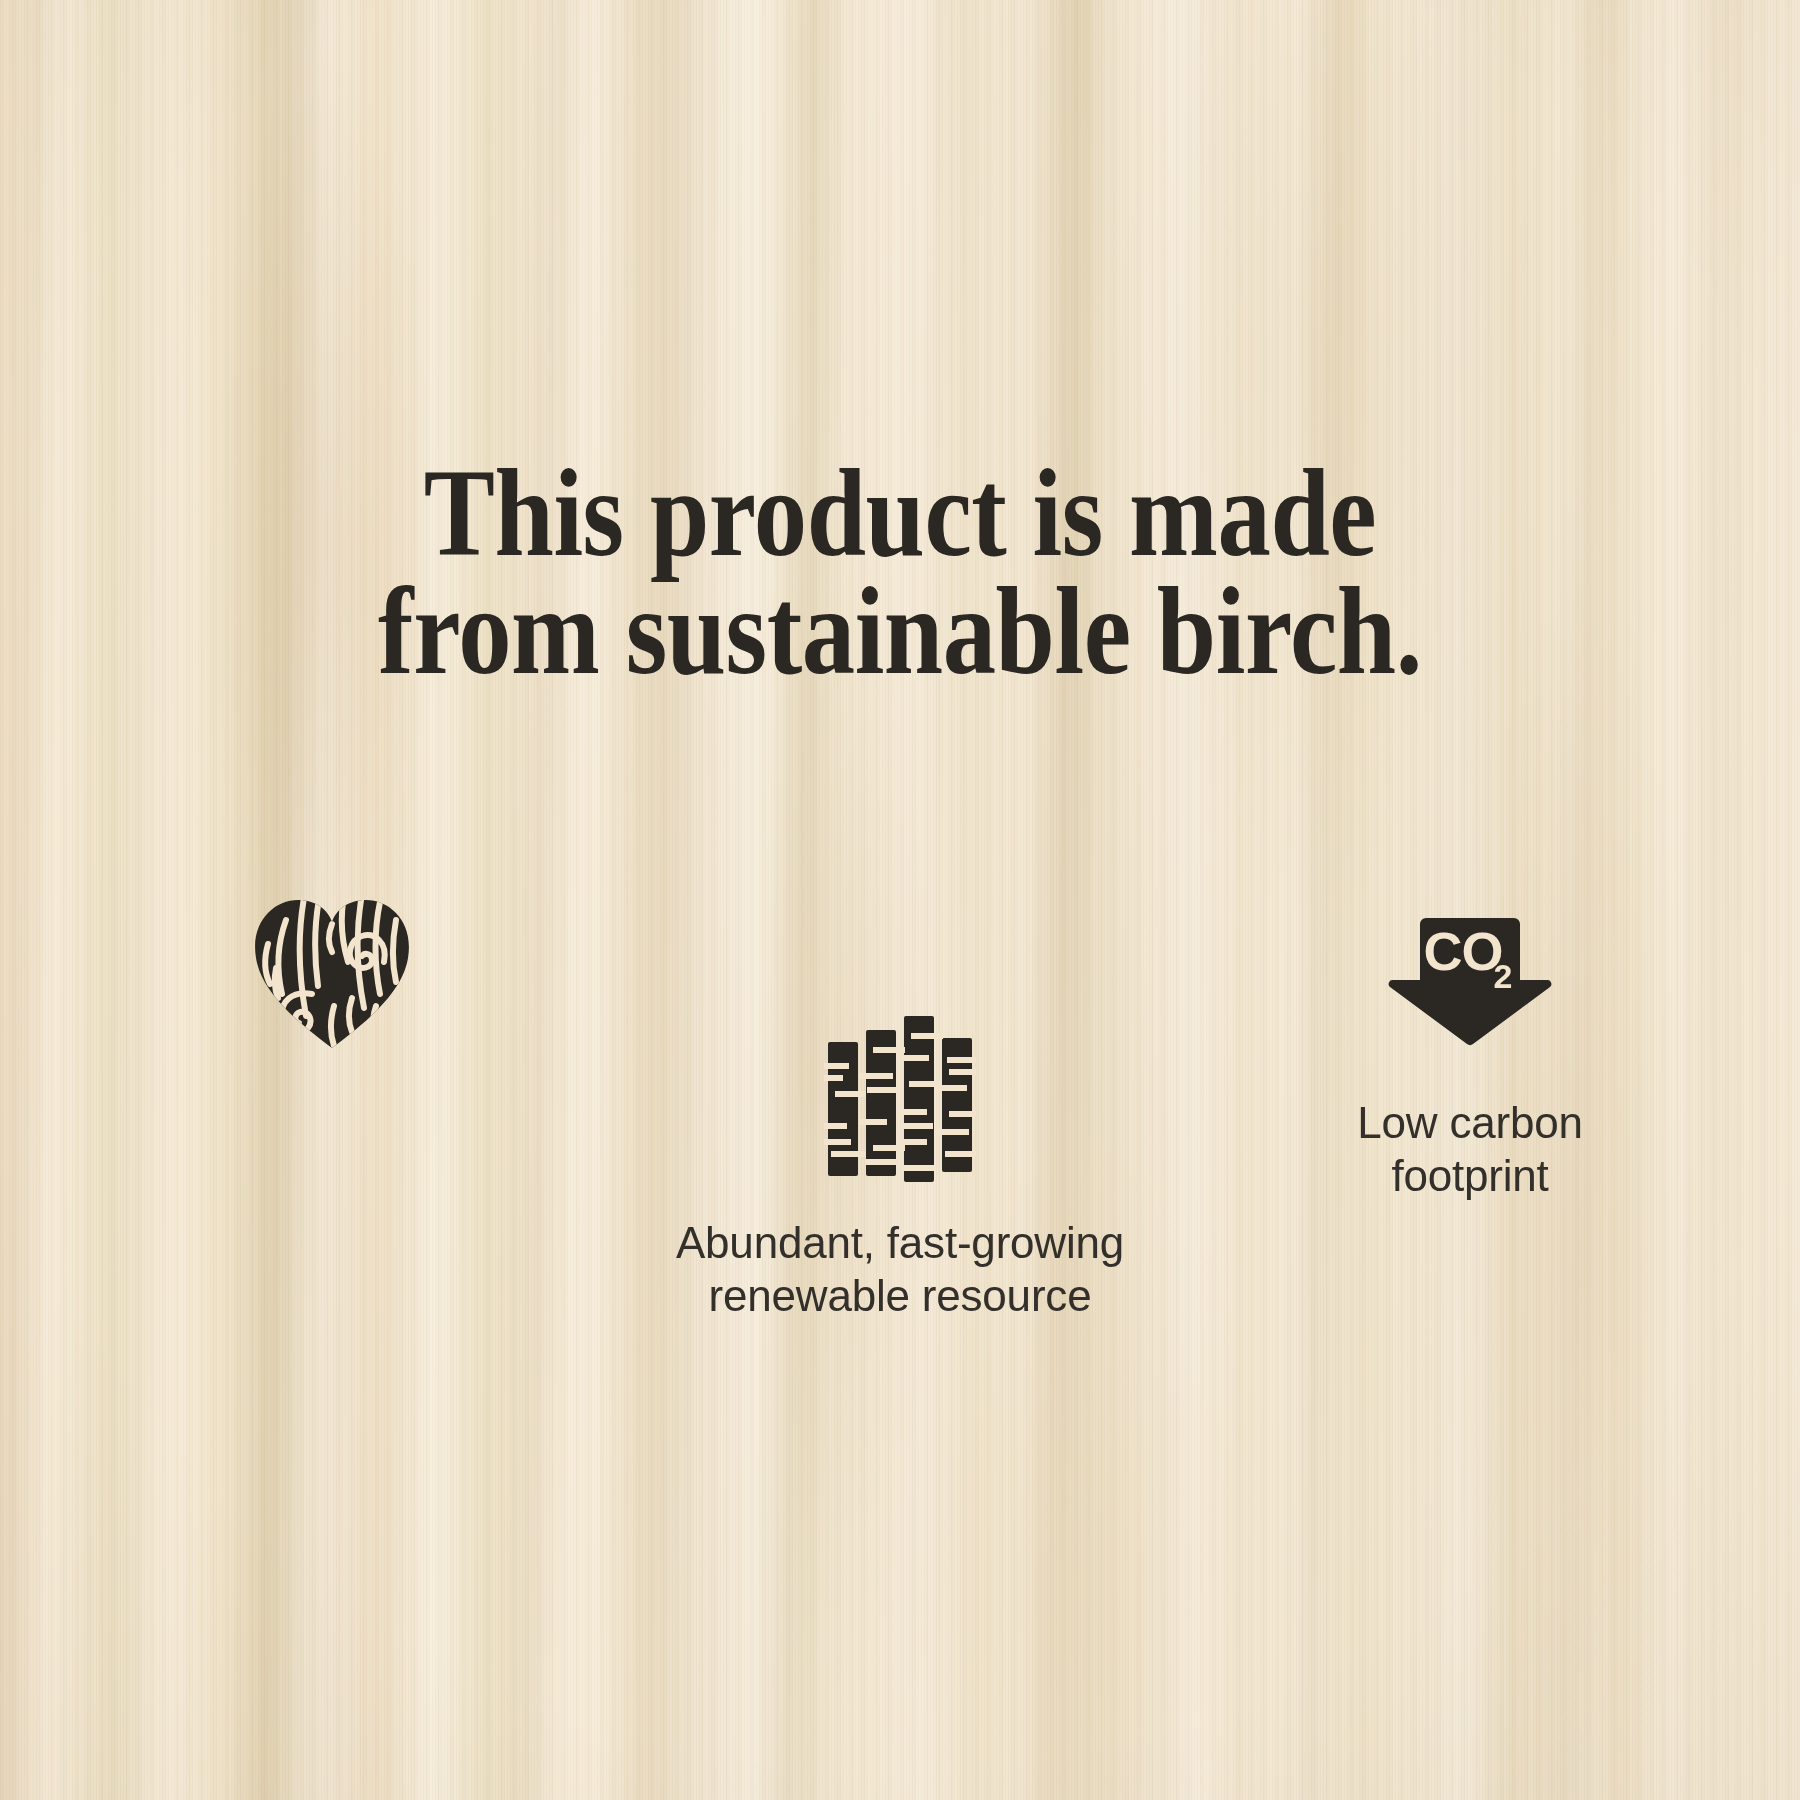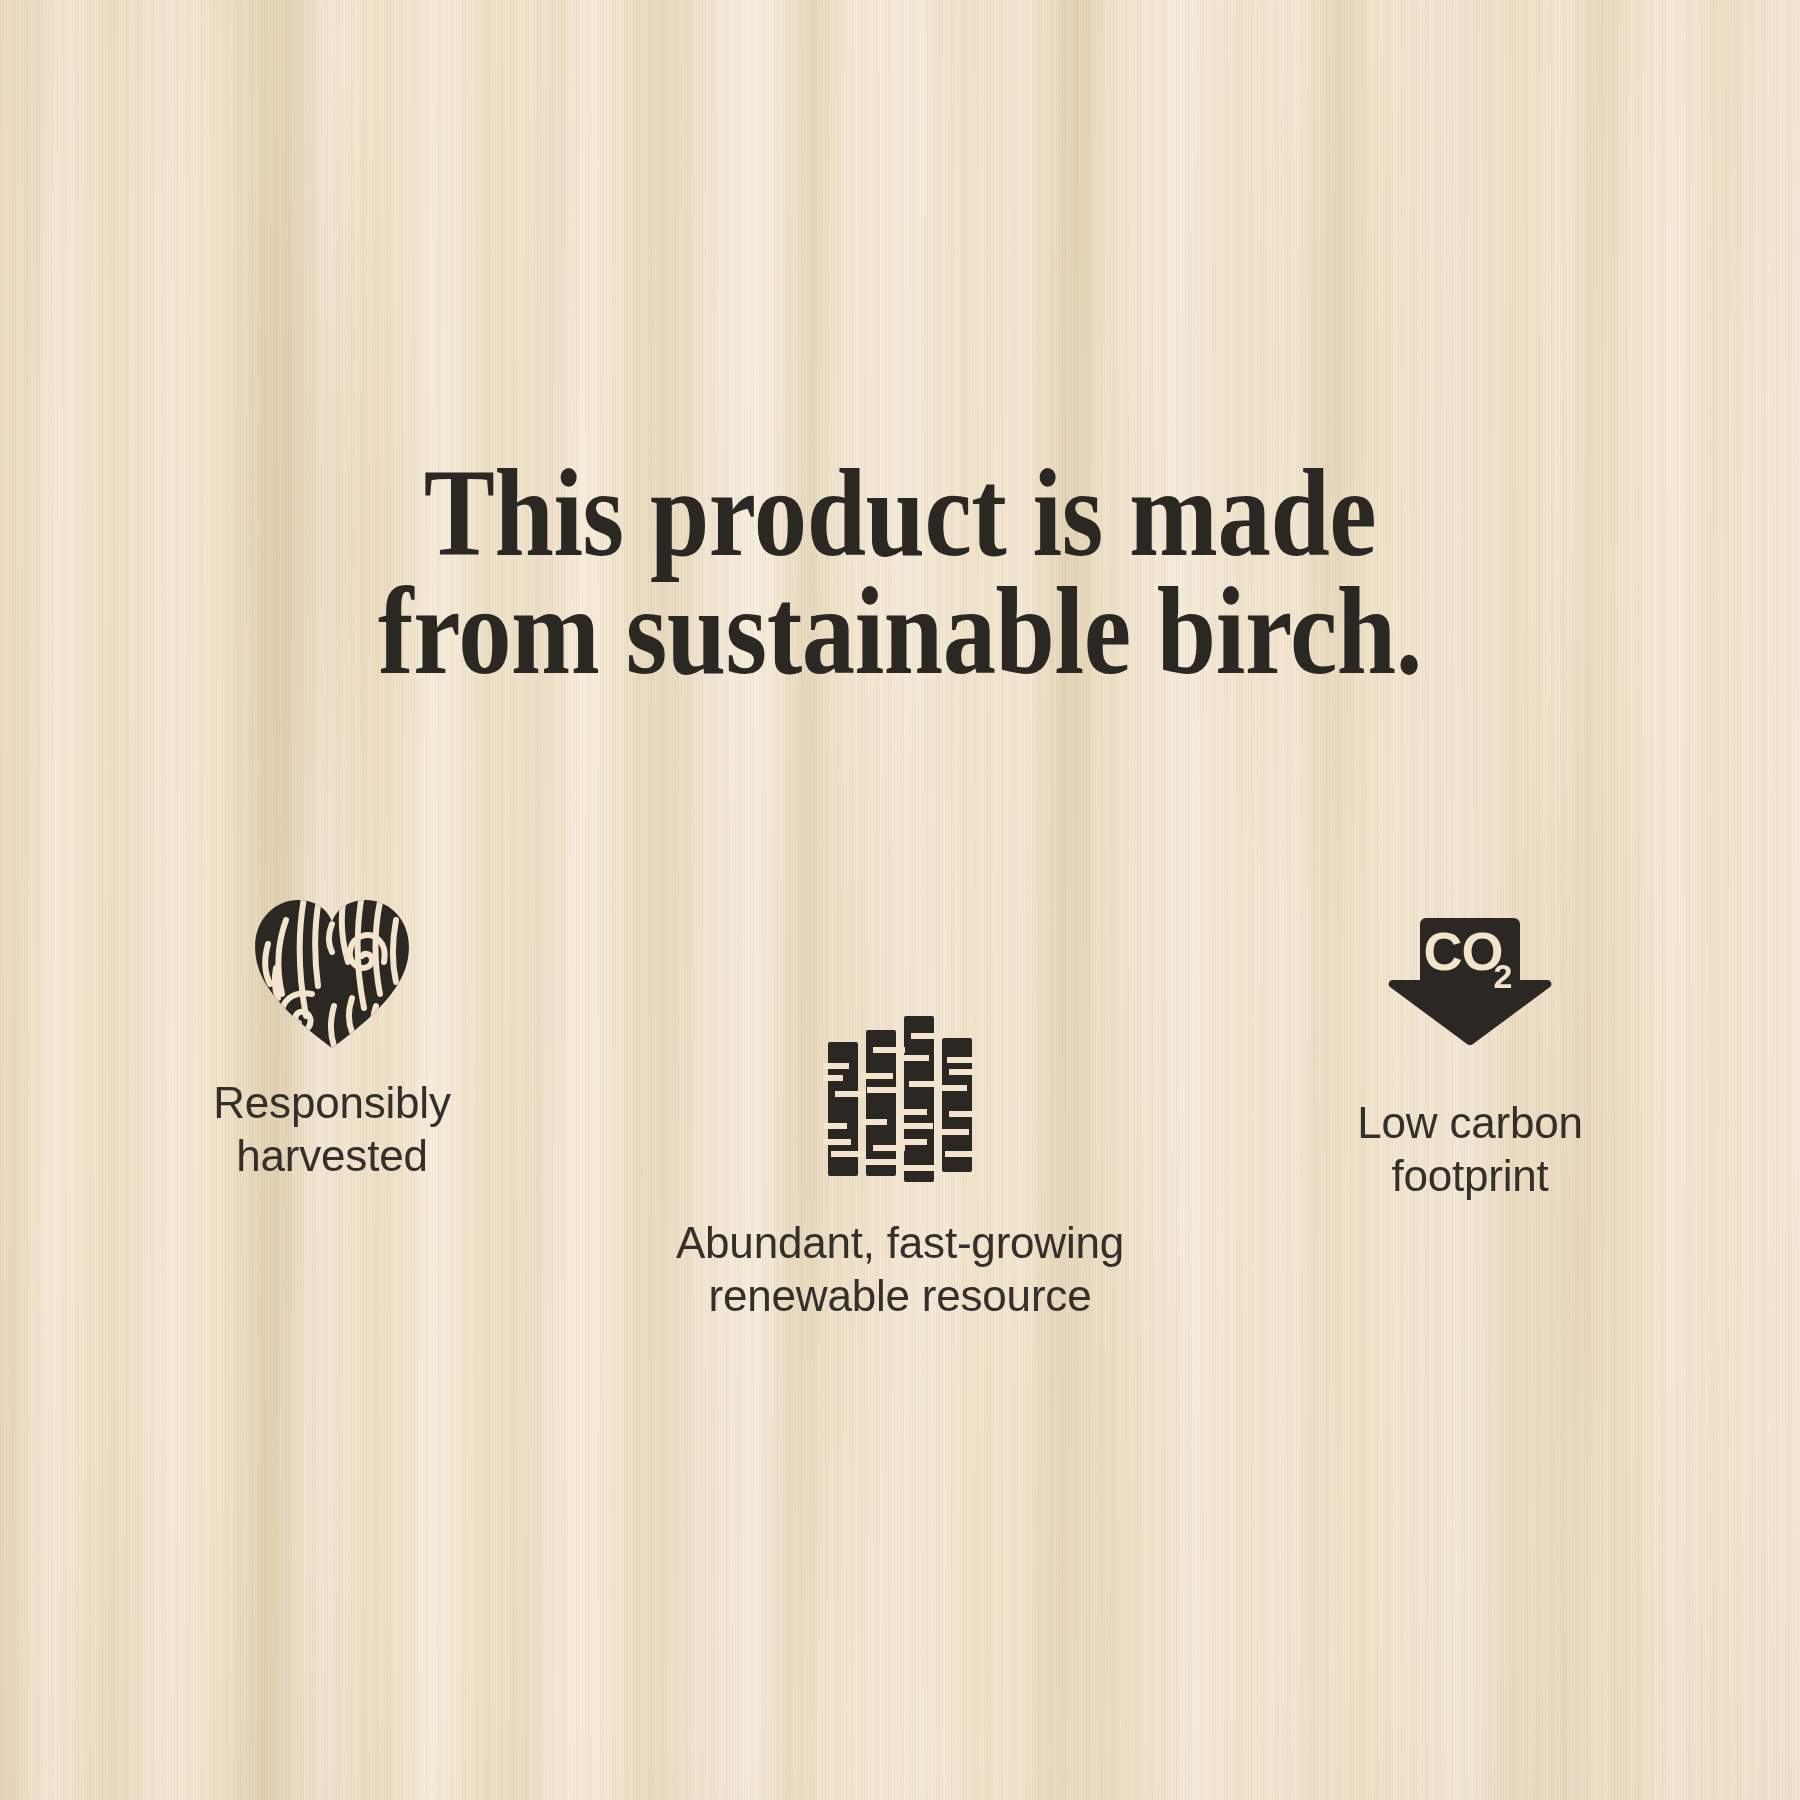--- a/index.html
+++ b/index.html
@@ -237,22 +237,20 @@
 
                 <path d="M132 64
                          C 136 44, 122 34, 110 38
                          C 98 42, 94 58, 102 66
                          C 109 73, 120 70, 120 62
                          C 120 56, 113 54, 110 58"></path>
               </g>
             </g>
           </svg>
         </div>
-        <div class="caption">Responsibly
-harvested</div>
       </div>
 
       <div class="feature" id="feature-renewable">
         <div class="icon-wrap">
           <svg class="ico" width="152" height="172" viewBox="0 0 152 172" aria-hidden="true">
             <g fill="#2b2722">
               <rect x="4" y="28" width="30" height="134" rx="2"></rect>
               <rect x="42" y="16" width="30" height="146" rx="2"></rect>
               <rect x="80" y="2" width="30" height="166" rx="2"></rect>
               <rect x="118" y="24" width="30" height="134" rx="2"></rect>

